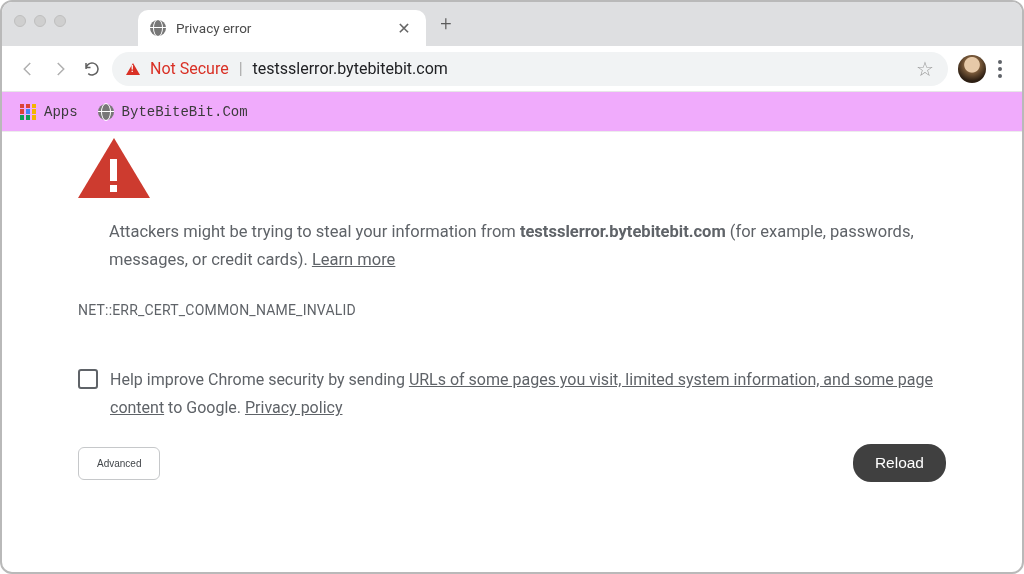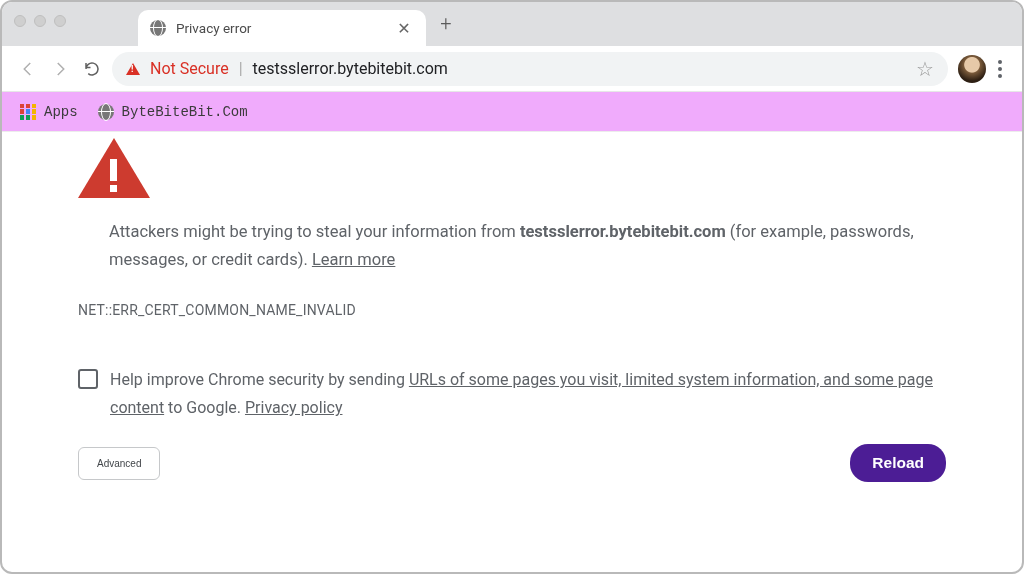--- a/index.html
+++ b/index.html
@@ -157,22 +157,22 @@
   }
   .optin .u { text-decoration:underline; }
   .buttons {
     display:flex; justify-content:space-between; margin-top:22px; align-items:center;
   }
   .btn-adv {
     border:1px solid #c6c8ca; background:#fff; color:#414549;
     padding:10px 18px; border-radius:6px; font-size:10px;
   }
   .btn-reload {
-    background:#4c1d95; color:#fff; border:none;
-    padding:10px 22px; border-radius:18px; font-size:15.5px; font-weight:700;
+    background:#404040; color:#fff; border:none;
+    padding:10px 22px; border-radius:18px; font-size:15.5px; font-weight:400;
   }
 </style>
 </head>
 <body>
 
 <div class="titlebar">
   <div class="traffic-lights">
     <span></span>
     <span></span>
     <span></span>

